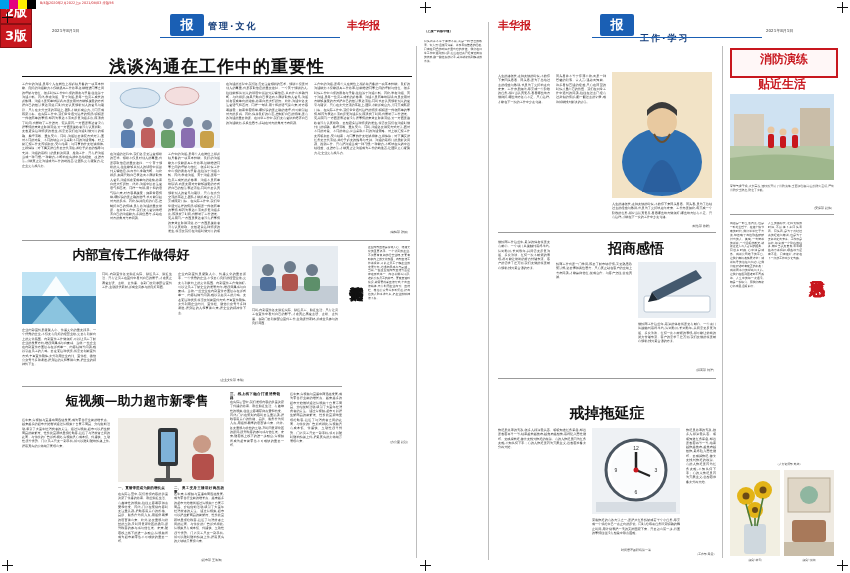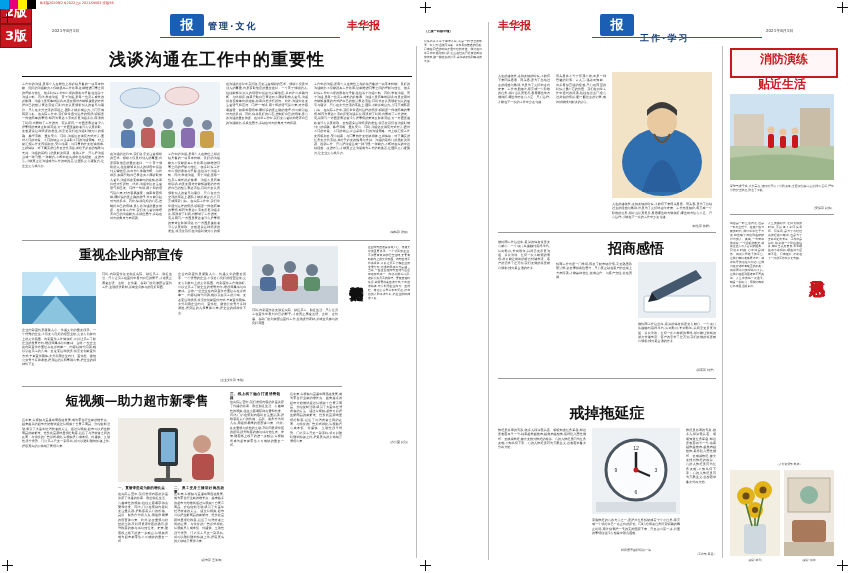--- a/index.html
+++ b/index.html
@@ -100,21 +100,21 @@
   <div style="position:absolute;left:52px;top:28px;font-size:4px;color:#333;">2021年8月1日</div>
 
   <div class="logo-badge" style="position:absolute;left:170px;top:14px;">
     <span>报</span>
   </div>
   <div class="mh-label" style="position:absolute;left:208px;top:20px;font-size:9px;">管理·文化</div>
   <div class="thinrule" style="position:absolute;left:160px;top:37px;width:180px;height:1px;background:#1a5fb4;"></div>
 
   <div class="red-title" style="position:absolute;left:347px;top:18px;font-size:11px;">丰华报</div>
 
-  <div class="hl" style="position:absolute;left:22px;top:48px;width:390px;font-size:17px;letter-spacing:1px;">浅谈沟通在工作中的重要性</div>
+  <div class="hl" style="position:absolute;left:22px;top:55px;width:390px;font-size:17px;letter-spacing:1px;">浅谈沟通在工作中的重要性</div>
   <div class="rule" style="position:absolute;left:22px;top:76px;width:390px;height:1px;"></div>
 
   <div class="photo g-people" style="left:110px;top:82px;width:110px;height:66px;">
     <svg width="110" height="66" viewBox="0 0 110 66">
       <rect width="110" height="66" fill="#eef3f8"></rect>
       <ellipse cx="30" cy="16" rx="20" ry="10" fill="#d9e6f2" stroke="#9db9d0" stroke-width="1"></ellipse>
       <ellipse cx="72" cy="14" rx="17" ry="9" fill="#f3dede" stroke="#cfa3a3" stroke-width="1"></ellipse>
       <g fill="#7c8ba0">
         <circle cx="18" cy="42" r="5"></circle>
           <rect x="11" y="48" width="14" height="18" rx="4" fill="#5b7fb0"></rect>
@@ -132,21 +132,21 @@
 
   <div class="txt" style="position:absolute;left:22px;top:82px;width:82px;height:152px;">工作中的沟通,是每个人在岗位上都必须具备的一项基本技能。良好的沟通能力不仅能提高工作效率,还能增进同事之间的理解与信任。很多时候工作中出现的误会与矛盾,往往源于沟通不畅。因此,学会沟通、善于沟通,是每一位员工成长的必修课。沟通不是简单地说话,而是要用对方能够接受的方式把自己的想法表达清楚,同时也要认真倾听别人的意见与建议。只有在充分交流的基础上,团队才能形成合力,共同完成既定目标。在实际工作中,我们常常遇到这样的情况:明明是一件很简单的事情,却因为表达不清而反复沟通多次,既浪费了时间,也影响了工作进度。究其原因,一方面是表达者没有把事情的来龙去脉讲清楚,另一方面是接收者没有认真听取。要想避免这种情况的发生,就需要我们在沟通时做到目的明确、条理清晰、重点突出。同时,沟通还要讲究方式方法,面对不同的对象、不同的场合,应当采取不同的沟通策略。对上级汇报工作要简明扼要,突出结果；与同事协作要坦诚相待,互相体谅；对下属安排任务要交代清楚,并给予必要的指导与支持。沟通的最终目的是解决问题、推动工作。只有把沟通当成一种习惯,一种能力,不断地在实践中总结经验、改进方法,才能真正让沟通成为工作的助推器,让团队更有凝聚力,让企业更有战斗力。</div>
   <div class="txt" style="position:absolute;left:110px;top:152px;width:52px;height:82px;">在沟通的过程中,我们还需要注意倾听的艺术。倾听不仅是对别人的尊重,也是获取信息的重要途径。一个善于倾听的人,往往能够从别人的话语中捕捉到关键信息,从而作出准确判断。与此相反,如果只顾自己表达而不愿听取他人意见,沟通就会变成单向的灌输,效果自然大打折扣。此外,沟通中还要注意语气和态度。同样一句话,用平和的语气说出来,对方容易接受；如果带着情绪,哪怕说的是正确的道理,也可能引起对方的反感。因此,保持良好的心态,控制好自己的情绪,是有效沟通的重要前提。在日常工作中,我们要有意识地培养自己的沟通能力,多换位思考,多站在对方的角度考虑问题。</div>
   <div class="txt" style="position:absolute;left:168px;top:152px;width:52px;height:82px;">工作中的沟通,是每个人在岗位上都必须具备的一项基本技能。良好的沟通能力不仅能提高工作效率,还能增进同事之间的理解与信任。很多时候工作中出现的误会与矛盾,往往源于沟通不畅。因此,学会沟通、善于沟通,是每一位员工成长的必修课。沟通不是简单地说话,而是要用对方能够接受的方式把自己的想法表达清楚,同时也要认真倾听别人的意见与建议。只有在充分交流的基础上,团队才能形成合力,共同完成既定目标。在实际工作中,我们常常遇到这样的情况:明明是一件很简单的事情,却因为表达不清而反复沟通多次,既浪费了时间,也影响了工作进度。究其原因,一方面是表达者没有把事情的来龙去脉讲清楚,另一方面是接收者没有认真听取。要想避免这种情况的发生,就需要我们在沟通时做到目的明确、条理清晰、重点突出。同时,沟通还要讲究方式方法,面对不同的对象、不同的场合,应当采取不同的沟通策略。对上级汇报工作要简明扼要,突出结果；与同事协作要坦诚相待,互相体谅；对下属安排任务要交代清楚,并给予必要的指导与支持。沟通的最终目的是解决问题、推动工作。只有把沟通当成一种习惯,一种能力,不断地在实践中总结经验、改进方法,才能真正让沟通成为工作的助推器,让团队更有凝聚力,让企业更有战斗力。</div>
   <div class="txt" style="position:absolute;left:226px;top:82px;width:82px;height:146px;">在沟通的过程中,我们还需要注意倾听的艺术。倾听不仅是对别人的尊重,也是获取信息的重要途径。一个善于倾听的人,往往能够从别人的话语中捕捉到关键信息,从而作出准确判断。与此相反,如果只顾自己表达而不愿听取他人意见,沟通就会变成单向的灌输,效果自然大打折扣。此外,沟通中还要注意语气和态度。同样一句话,用平和的语气说出来,对方容易接受；如果带着情绪,哪怕说的是正确的道理,也可能引起对方的反感。因此,保持良好的心态,控制好自己的情绪,是有效沟通的重要前提。在日常工作中,我们要有意识地培养自己的沟通能力,多换位思考,多站在对方的角度考虑问题。</div>
   <div class="txt" style="position:absolute;left:314px;top:82px;width:96px;height:146px;">工作中的沟通,是每个人在岗位上都必须具备的一项基本技能。良好的沟通能力不仅能提高工作效率,还能增进同事之间的理解与信任。很多时候工作中出现的误会与矛盾,往往源于沟通不畅。因此,学会沟通、善于沟通,是每一位员工成长的必修课。沟通不是简单地说话,而是要用对方能够接受的方式把自己的想法表达清楚,同时也要认真倾听别人的意见与建议。只有在充分交流的基础上,团队才能形成合力,共同完成既定目标。在实际工作中,我们常常遇到这样的情况:明明是一件很简单的事情,却因为表达不清而反复沟通多次,既浪费了时间,也影响了工作进度。究其原因,一方面是表达者没有把事情的来龙去脉讲清楚,另一方面是接收者没有认真听取。要想避免这种情况的发生,就需要我们在沟通时做到目的明确、条理清晰、重点突出。同时,沟通还要讲究方式方法,面对不同的对象、不同的场合,应当采取不同的沟通策略。对上级汇报工作要简明扼要,突出结果；与同事协作要坦诚相待,互相体谅；对下属安排任务要交代清楚,并给予必要的指导与支持。沟通的最终目的是解决问题、推动工作。只有把沟通当成一种习惯,一种能力,不断地在实践中总结经验、改进方法,才能真正让沟通成为工作的助推器,让团队更有凝聚力,让企业更有战斗力。</div>
   <div class="byline" style="position:absolute;left:314px;top:230px;width:96px;">（编辑部 张丽）</div>
 
   <div class="thinrule" style="position:absolute;left:22px;top:240px;width:388px;height:1px;"></div>
 
-  <div class="hl" style="position:absolute;left:22px;top:246px;width:218px;font-size:13px;">重视企业内部宣传</div>
+  <div class="hl" style="position:absolute;left:22px;top:246px;width:218px;font-size:13px;">内部宣传工作做得好</div>
 
   <div class="photo g-ice" style="left:22px;top:272px;width:74px;height:52px;">
     <svg width="74" height="52" viewBox="0 0 74 52">
       <rect width="74" height="24" fill="#bfe3f4"></rect>
         <rect y="24" width="74" height="28" fill="#3f87b5"></rect>
       <polygon points="34,4 48,24 20,24" fill="#ffffff" opacity=".9"></polygon>
       <polygon points="34,24 58,52 10,52" fill="#9fd3ea" opacity=".8"></polygon>
     </svg>
   </div>
   <div class="photo g-office" style="left:252px;top:246px;width:86px;height:58px;">

